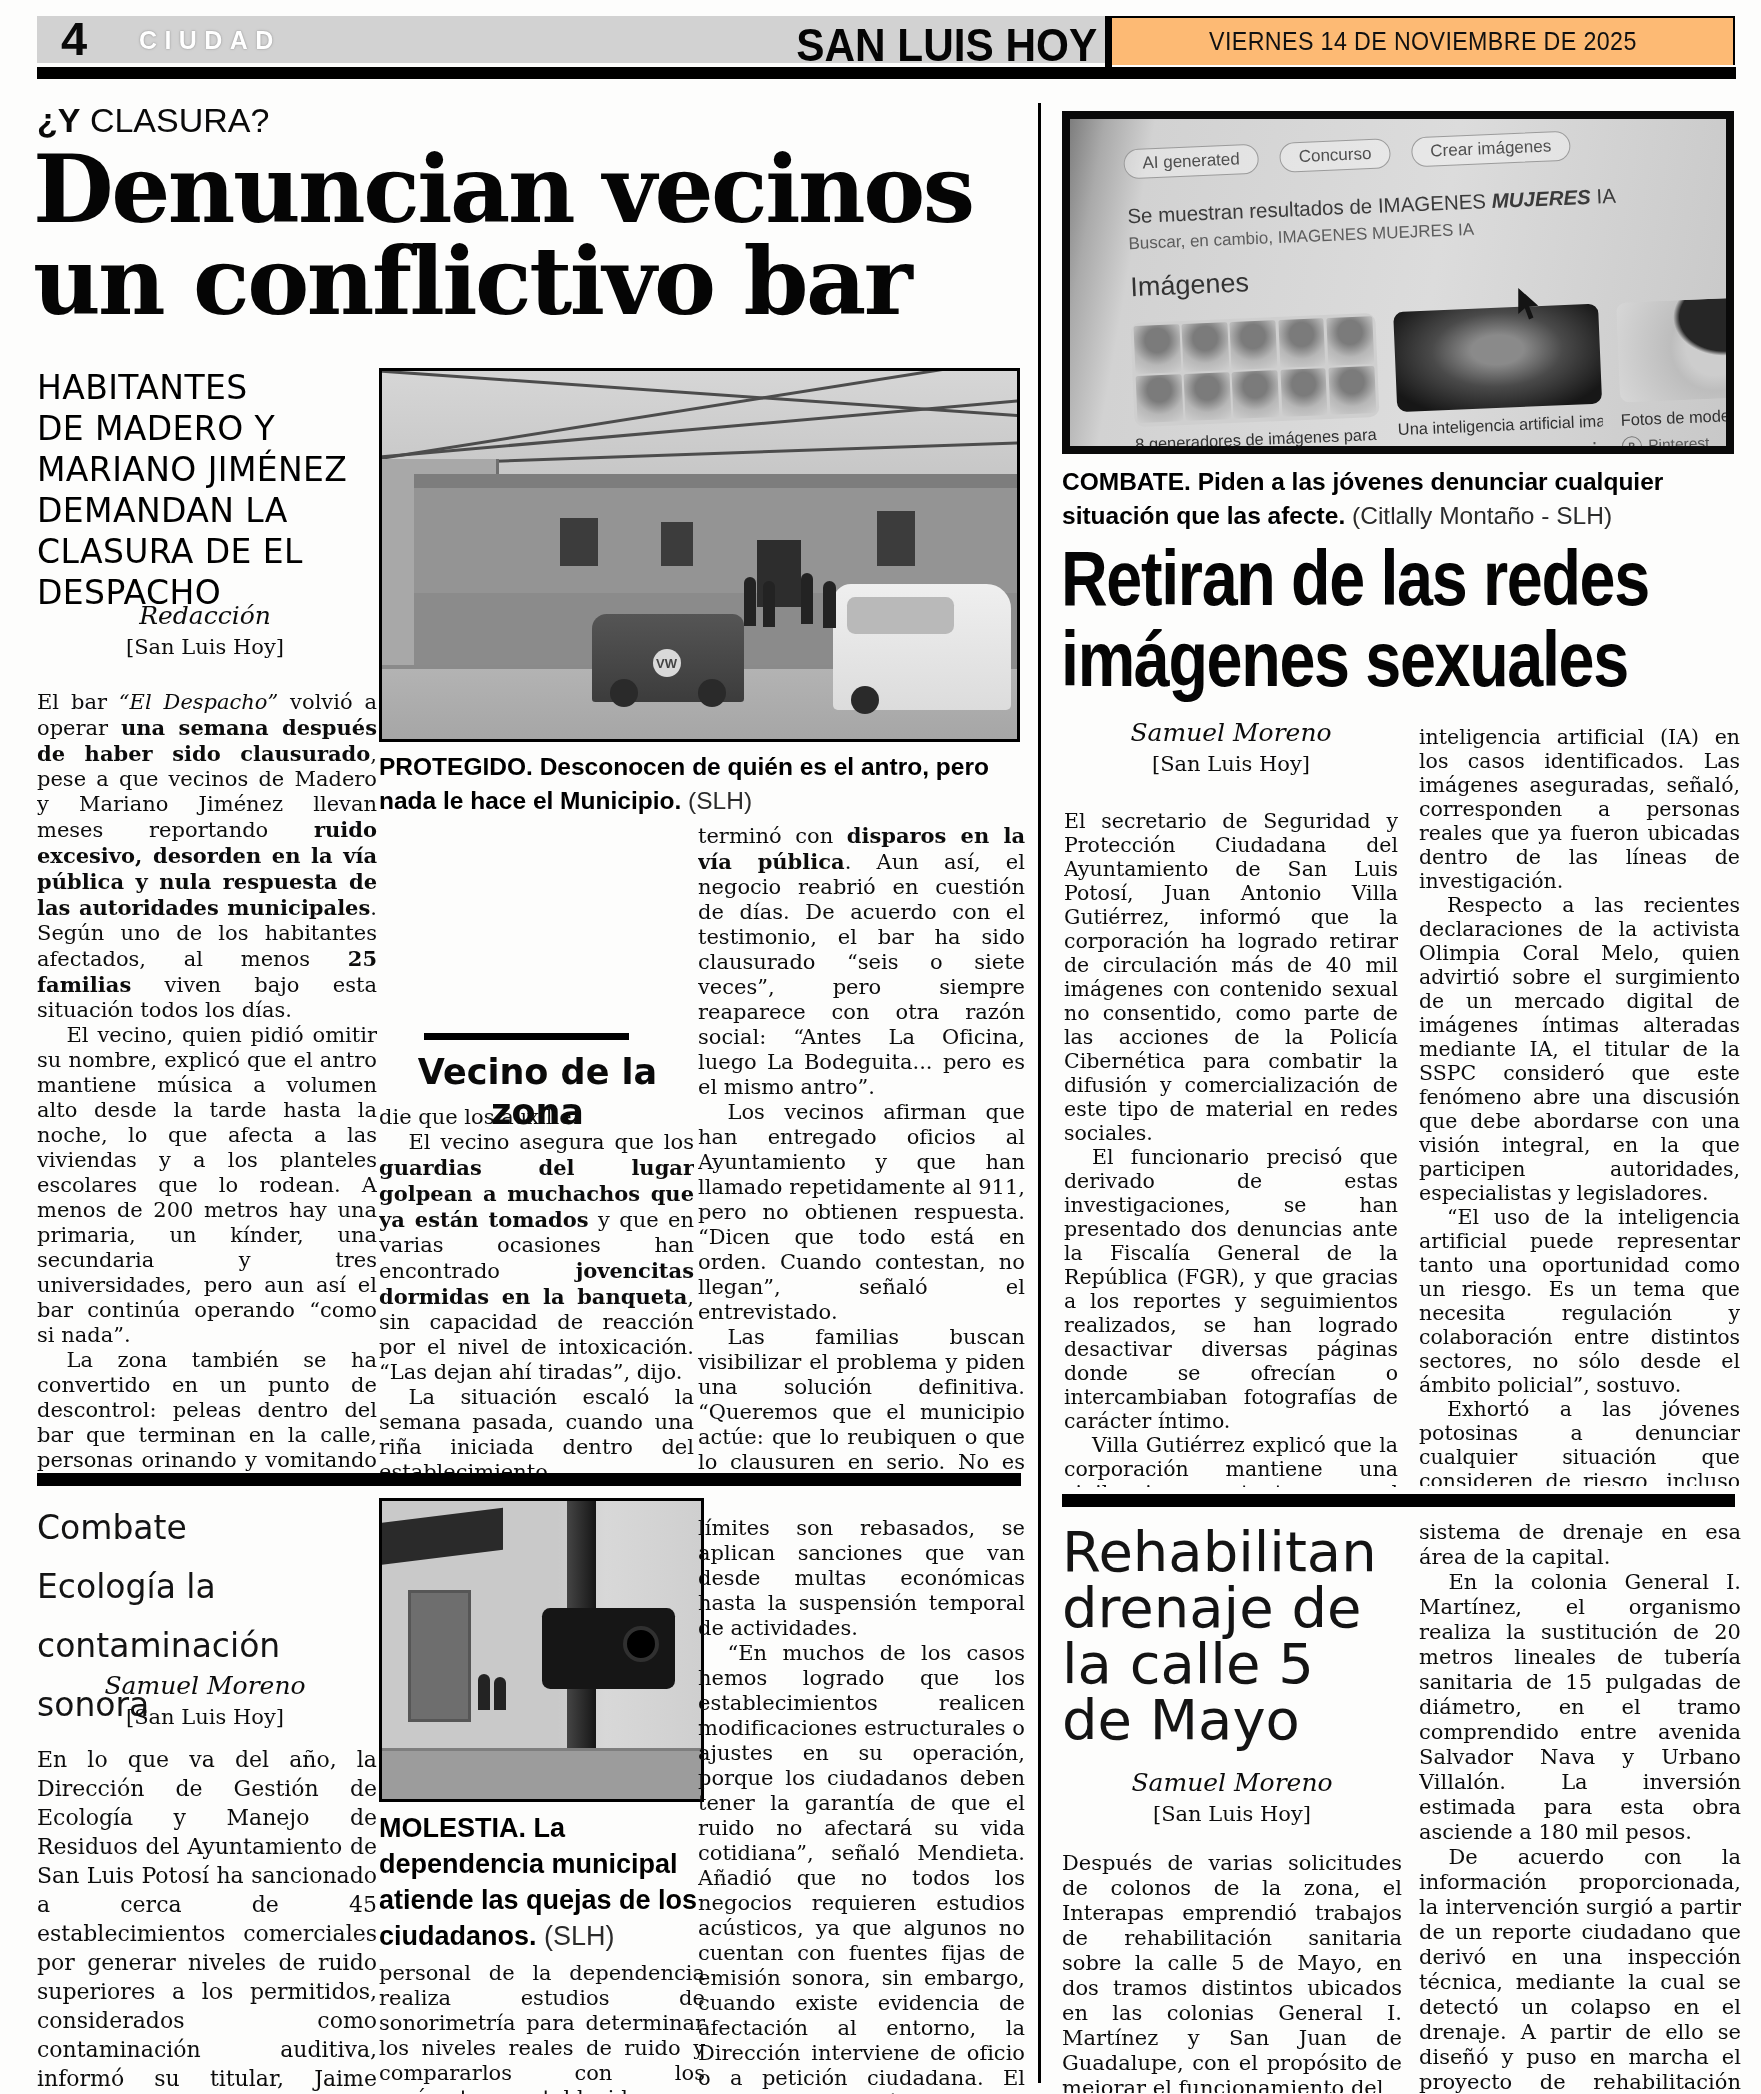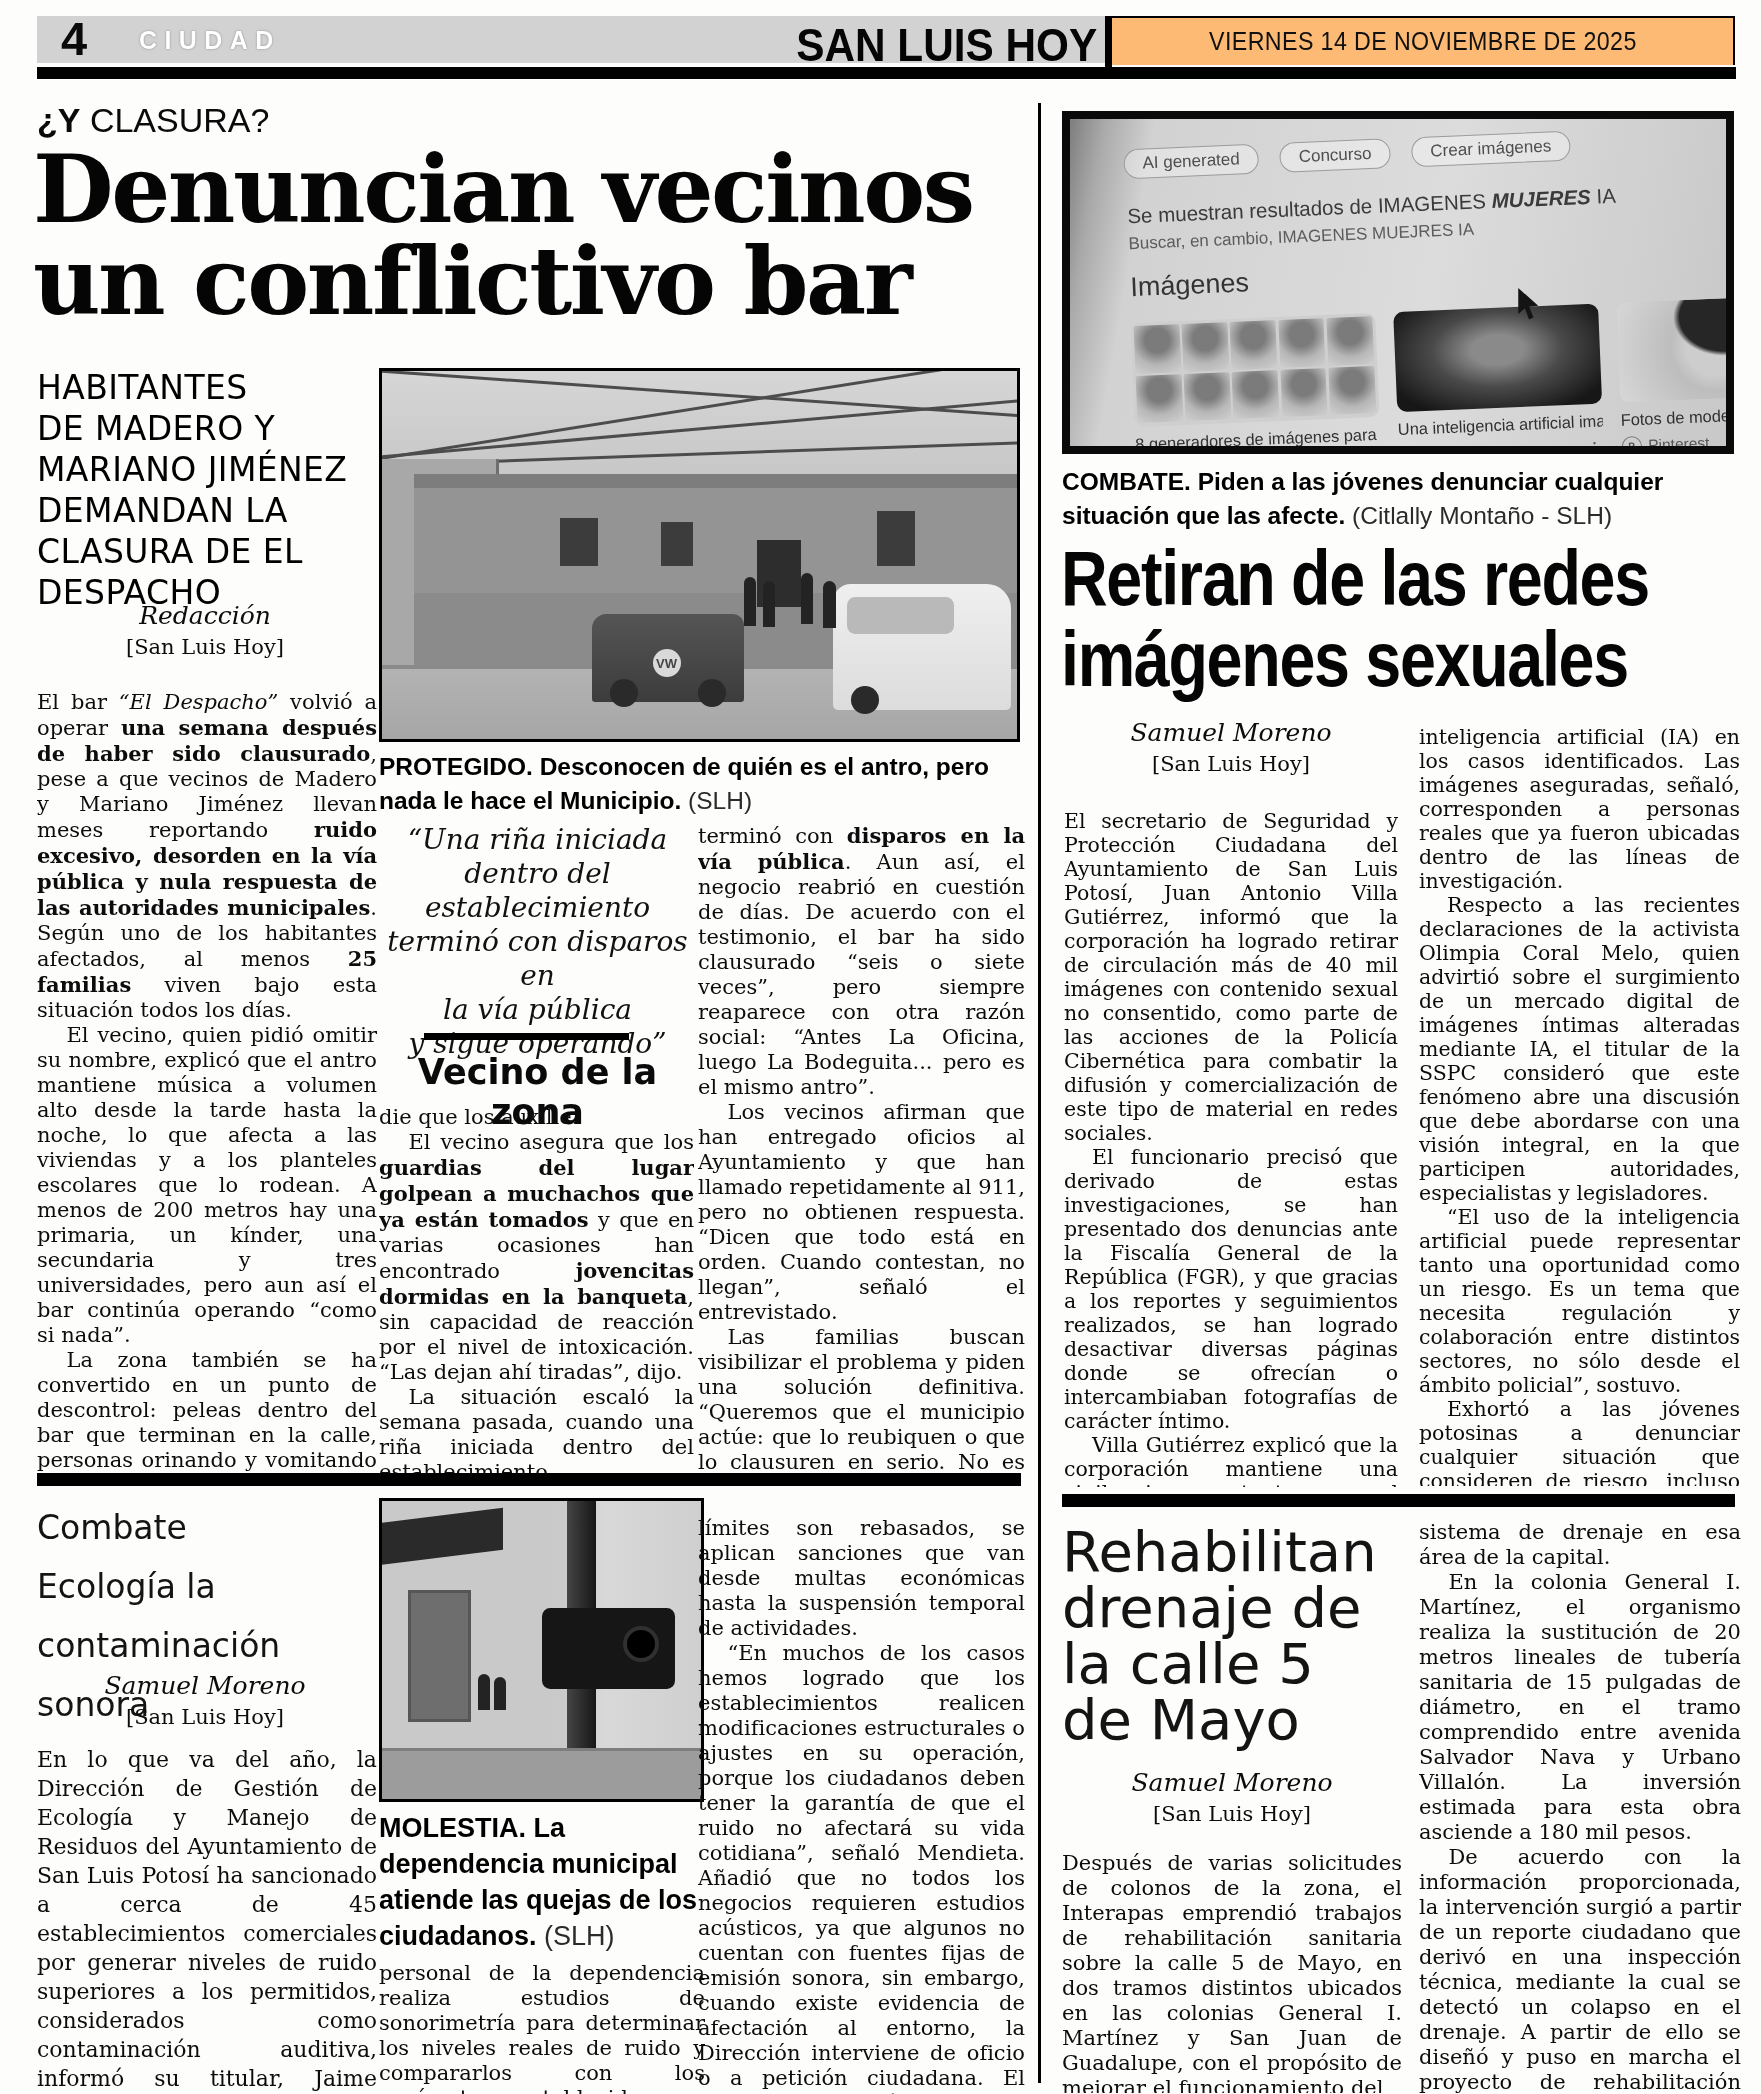--- a/index.html
+++ b/index.html
@@ -166,26 +166,20 @@
       <div class="glass"></div>
       <div class="wheel" style="left:10%;"></div>
     </div>
     <div class="person" style="left:57%;top:56%;height:49px;"></div>
     <div class="person" style="left:60%;top:57%;height:46px;"></div>
     <div class="person" style="left:66%;top:55%;height:51px;"></div>
     <div class="person" style="left:69.5%;top:57%;height:47px;"></div>
   </div>
   <div class="abs photo-caption" style="left:379px;top:750px;width:642px;"><span class="seg-lead">PROTEGIDO. </span><span class="b seg-b">Desconocen de quién es el antro, pero nada le hace el Municipio. </span><span class="seg-light">(SLH)</span></div>
 
-  <div class="abs pullquote" style="left:383px;top:823px;width:309px;">“Una riña iniciada
-dentro del
-establecimiento
-terminó con disparos en
-la vía pública
-y sigue operando”</div>
   <div class="abs pq-rule" style="left:424px;top:1033px;width:205px;"></div>
   <div class="abs pq-attrib" style="left:383px;top:1052px;width:309px;">Vecino de la zona</div>
 
   <div class="abs t-body" style="left:379px;top:1105px;width:315px;height:372px;">
       <p><span>die que los auxilie.</span></p>
       <p class="ind"><span>El vecino asegura que los </span><span class="b seg-b">guardias del lugar golpean a muchachos que ya están tomados</span><span> y que en varias ocasiones han encontrado </span><span class="b seg-b">jovencitas dormidas en la banqueta</span><span>, sin capacidad de reacción por el nivel de intoxicación. “Las dejan ahí tiradas”, dijo.</span></p>
       <p class="ind"><span>La situación escaló la semana pasada, cuando una riña iniciada dentro del establecimiento</span></p>
     </div>
   <div class="abs t-body" style="left:698px;top:823px;width:327px;height:653px;">
       <p><span>terminó con </span><span class="b seg-b">disparos en la vía pública</span><span>. Aun así, el negocio reabrió en cuestión de días. De acuerdo con el testimonio, el bar ha sido clausurado “seis o siete veces”, pero siempre reaparece con otra razón social: “Antes La Oficina, luego La Bodeguita... pero es el mismo antro”.</span></p>

